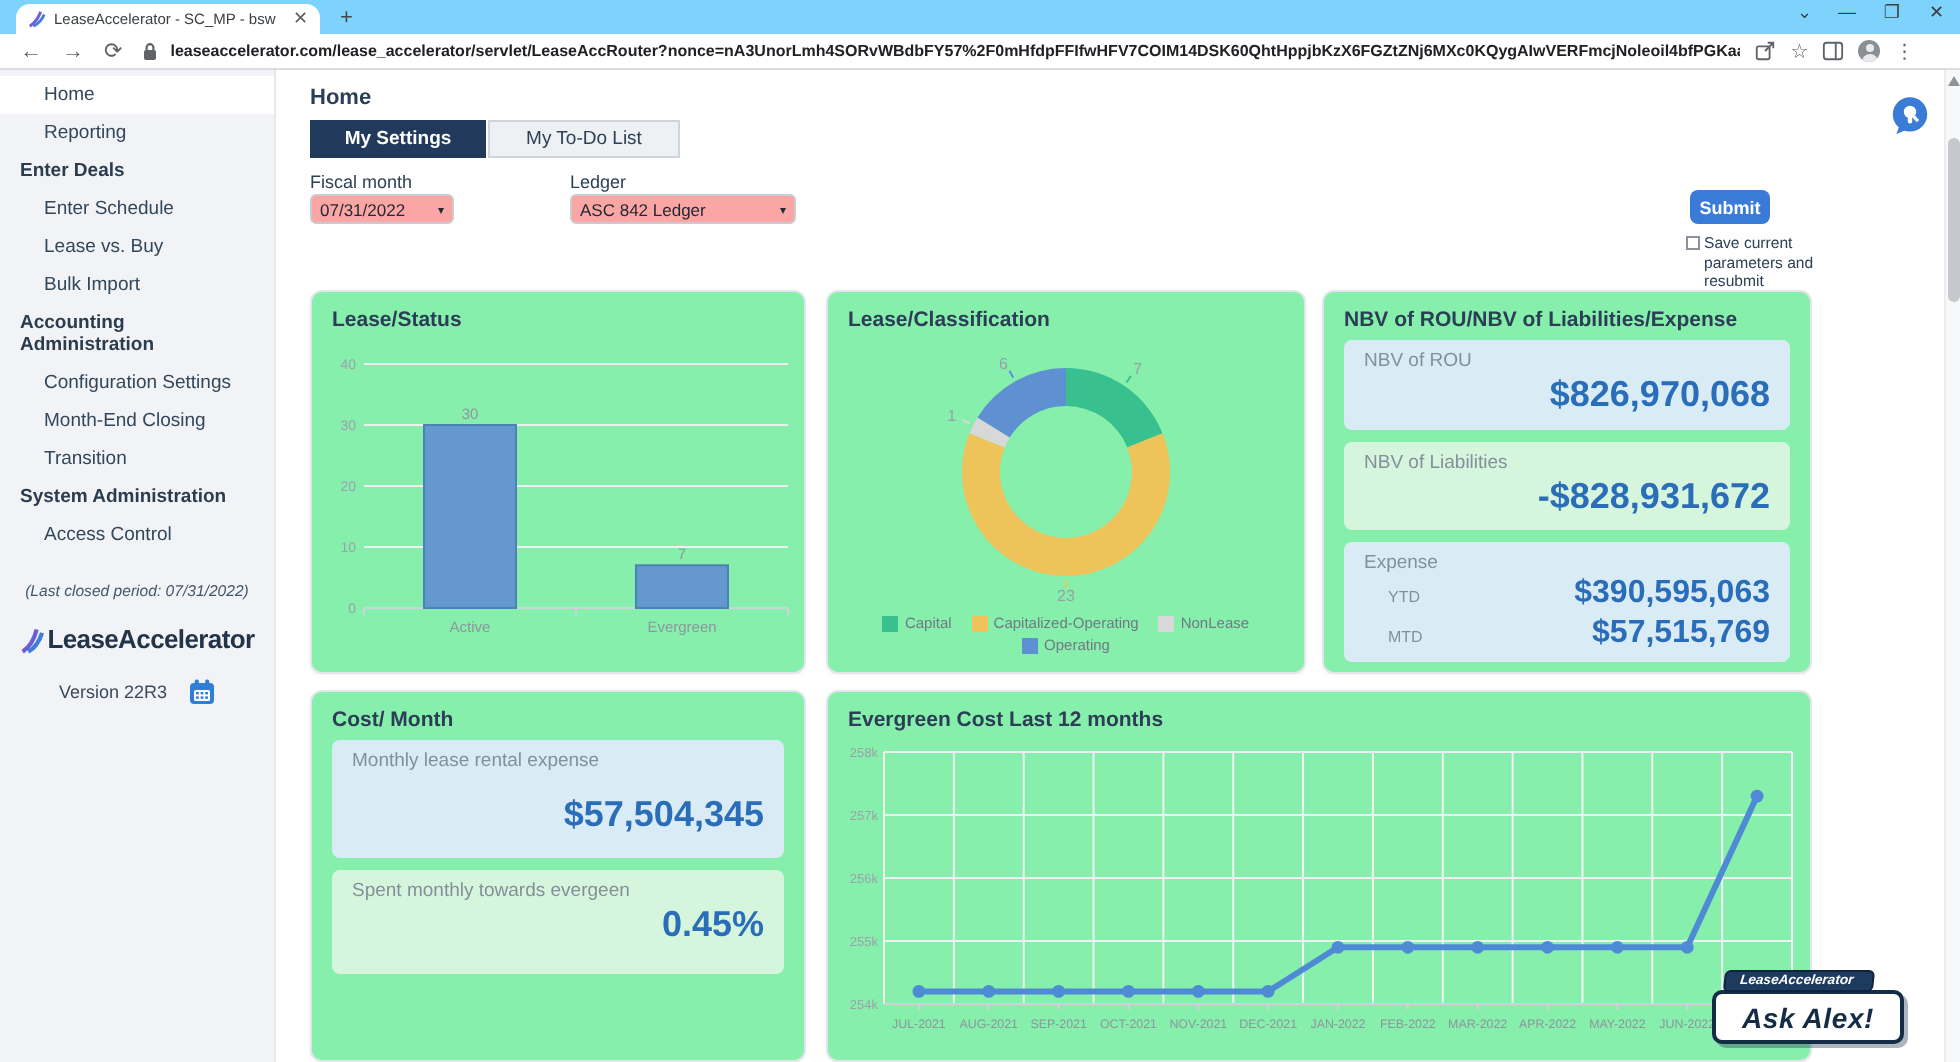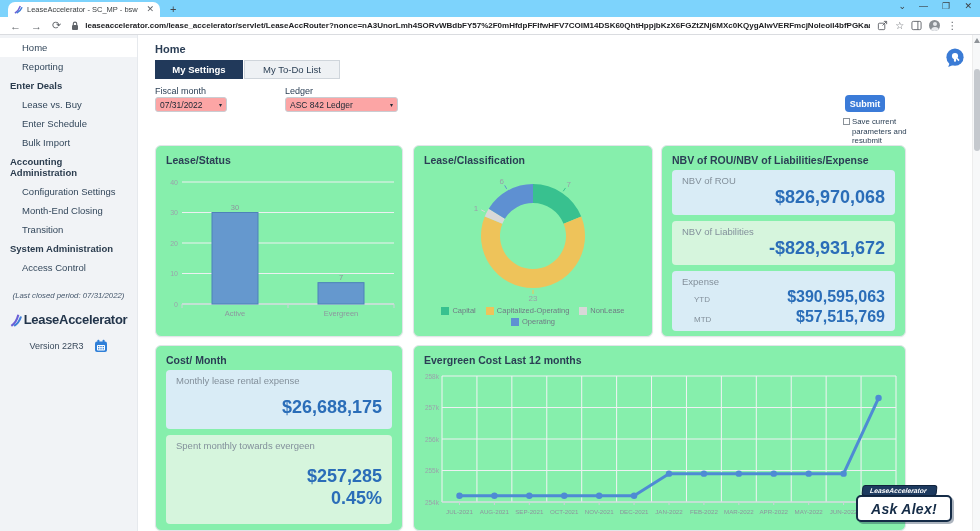--- a/index.html
+++ b/index.html
@@ -135,22 +135,22 @@
   <span class="tb-right">⋮</span>
 </div>
 
 <div id="app">
 
   <div id="sidebar">
     <div id="sb-items" style="padding-top:3px;">
         <div class="sb-item active">Home</div>
         <div class="sb-item">Reporting</div>
         <div class="sb-header">Enter Deals</div>
+        <div class="sb-item">Enter Schedule</div>
         <div class="sb-item">Lease vs. Buy</div>
-        <div class="sb-item">Enter Schedule</div>
         <div class="sb-item">Bulk Import</div>
         <div class="sb-header">Accounting Administration</div>
         <div class="sb-item">Configuration Settings</div>
         <div class="sb-item">Month-End Closing</div>
         <div class="sb-item">Transition</div>
         <div class="sb-header">System Administration</div>
         <div class="sb-item">Access Control</div>
       </div>
     <div id="sb-closed">(Last closed period: 07/31/2022)</div>
     <div id="sb-logo">
@@ -283,25 +283,24 @@
           <span class="stat-sub">MTD</span>
           <span class="stat-value sm">$57,515,769</span>
         </div>
       </div>
     </div>
 
     <div class="card" id="card-cost">
       <div class="card-title">Cost/ Month</div>
       <div class="stat-box stat-blue" style="margin-top:2px; padding-bottom:10px;">
         <div class="stat-label">Monthly lease rental expense</div>
-        <div class="stat-value" style="margin-top:10px;">$26,688,175</div>
+        <div class="stat-value" style="margin-top:10px;">$57,504,345</div>
       </div>
       <div class="stat-box stat-green" style="padding-bottom:14px;">
         <div class="stat-label">Spent monthly towards evergeen</div>
-        <div class="stat-value" style="margin-top:14px;">$257,285</div>
         <div class="stat-value">0.45%</div>
       </div>
     </div>
 
     <div class="card" id="card-evg">
       <div class="card-title">Evergreen Cost Last 12 months</div>
       <svg id="line-svg" width="491" height="160" viewBox="0 0 491 160">
           <line x1="28" y1="8" x2="28" y2="134" stroke="#f1f3f5" stroke-width="1"></line>
           <line x1="62.92307692307692" y1="8" x2="62.92307692307692" y2="134" stroke="#f1f3f5" stroke-width="1"></line>
           <line x1="97.84615384615384" y1="8" x2="97.84615384615384" y2="134" stroke="#f1f3f5" stroke-width="1"></line>

